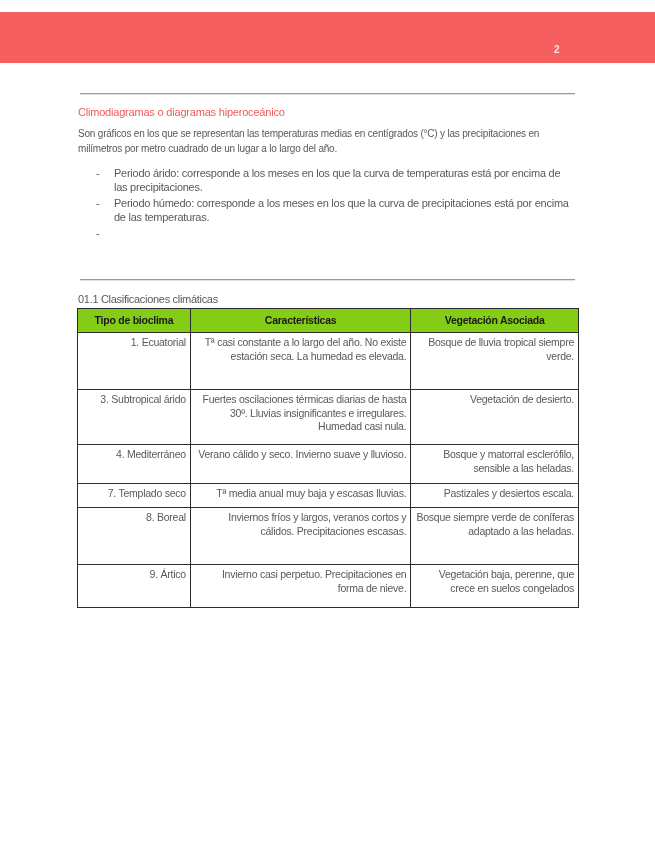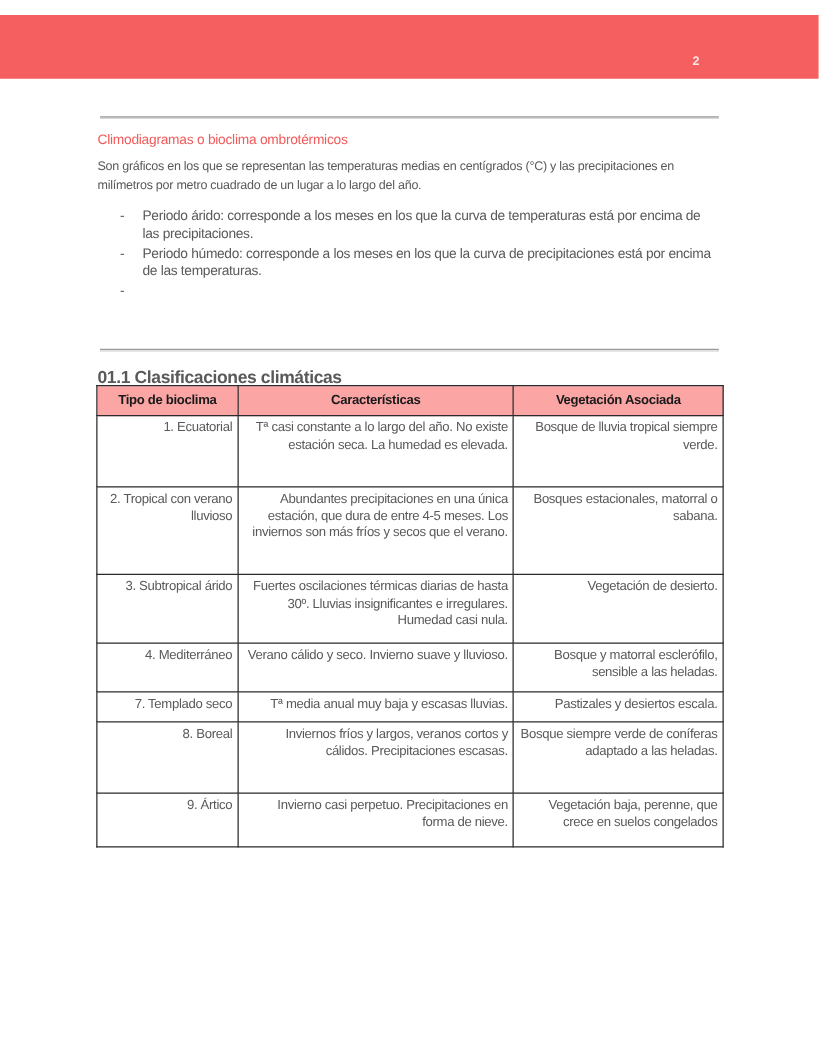--- a/index.html
+++ b/index.html
@@ -80,22 +80,22 @@
     }
     .bullets .dash {
       position: absolute;
       left: 0;
       top: 0;
     }
     .table-title {
       position: absolute;
       left: 78px;
       top: 293px;
-      font-size: 14px;
-      font-weight: bold;
+      font-size: 11px;
+      font-weight: normal;
       color: #595959;
       letter-spacing: -0.3px;
     }
     table.bioclimas {
       position: absolute;
       left: 77px;
       top: 308px;
       width: 502px;
       border-collapse: collapse;
       font-size: 10.5px;
@@ -104,21 +104,21 @@
       letter-spacing: -0.25px;
     }
     table.bioclimas th,
     table.bioclimas td {
       border: 1.5px solid #2b2b2b;
       vertical-align: top;
       text-align: right;
       padding: 3px 4px 3px 4px;
     }
     table.bioclimas th {
-      background: #fca5a5;
+      background: #84cc16;
       color: #1a1a1a;
       font-weight: bold;
       text-align: center;
       vertical-align: middle;
       height: 19px;
       padding: 2px 4px;
       font-size: 10.5px;
     }
     col.c1 { width: 113px; }
     col.c2 { width: 221px; }
@@ -135,21 +135,21 @@
   </style>
 </head>
 <body>
 
 <div class="header-band">
   <span class="page-number">2</span>
 </div>
 
 <div class="divider top"></div>
 
-<div class="section-title">Climodiagramas o bioclima ombrotérmicos</div>
+<div class="section-title">Climodiagramas o diagramas hiperoceánico</div>
 
 <p class="intro">Son gráficos  en los que se representan las temperaturas medias  en  centígrados (°C)  y las precipitaciones en milímetros por metro cuadrado  de un lugar a lo largo del año.</p>
 
 <ul class="bullets">
   <li>
     <span class="dash">-</span>
     <span>Periodo árido:  corresponde a los meses en los que la curva de temperaturas está por encima de las precipitaciones.</span>
   </li>
   <li>
     <span class="dash">-</span>
@@ -176,25 +176,20 @@
       <th>Características</th>
       <th>Vegetación Asociada</th>
     </tr>
   </thead>
   <tbody>
     <tr class="r1">
       <td>1. Ecuatorial</td>
       <td>Tª casi constante a lo largo del año. No existe estación seca. La humedad es elevada.</td>
       <td>Bosque de lluvia tropical siempre verde.</td>
     </tr>
-    <tr class="r2">
-      <td>2. Tropical con verano lluvioso</td>
-      <td>Abundantes precipitaciones en una única estación, que dura de entre 4-5 meses. Los inviernos son más fríos y secos que el verano.</td>
-      <td>Bosques estacionales, matorral o sabana.</td>
-    </tr>
     <tr class="r3">
       <td>3. Subtropical árido</td>
       <td>Fuertes oscilaciones térmicas diarias de hasta 30º. Lluvias insignificantes e irregulares. Humedad casi nula.</td>
       <td>Vegetación de desierto.</td>
     </tr>
     <tr class="r4">
       <td>4. Mediterráneo</td>
       <td>Verano cálido y seco. Invierno suave y lluvioso.</td>
       <td>Bosque y matorral esclerófilo, sensible a las heladas.</td>
     </tr>

